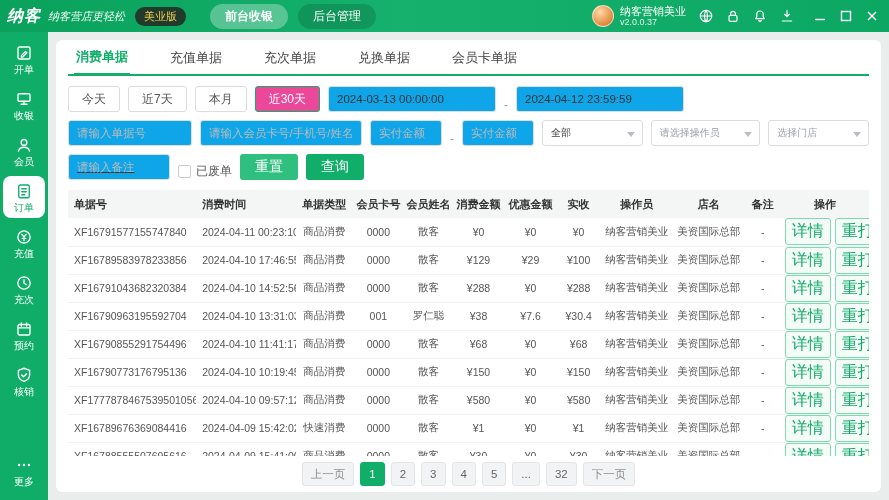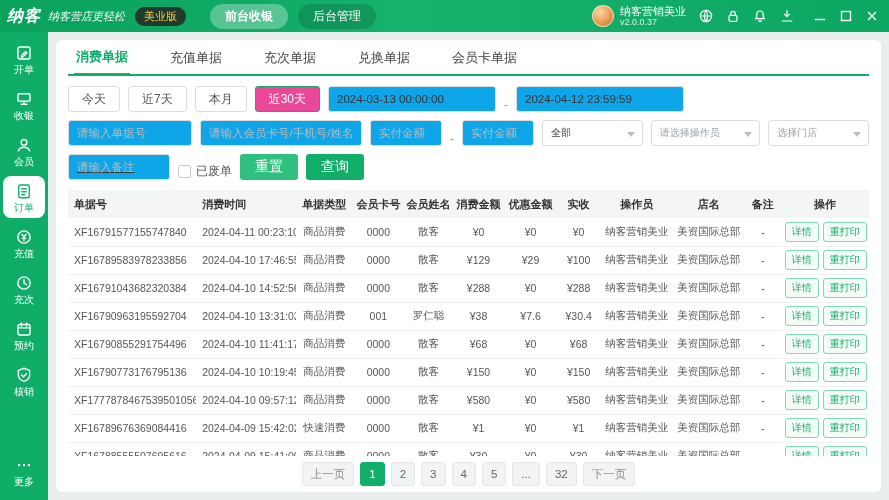--- a/index.html
+++ b/index.html
@@ -62,21 +62,21 @@
   .btn-solid { height:26px; padding:0 15px; border:none; border-radius:3px; color:#fff; font-size:14px; cursor:pointer; font-family:inherit; }
   .btn-reset { background:#2fbf7f; }
   .btn-query { background:#10ae69; }
 
   
   .table-wrap { flex:1; overflow:hidden; }
   table { width:100%; border-collapse:collapse; table-layout:fixed; }
   th { background:#f4f6f5; height:28px; font-size:11px; font-weight:bold; color:#333; text-align:center; white-space:nowrap; overflow:hidden; }
   td { height:28px; font-size:10.5px; color:#555; text-align:center; border-bottom:1px solid #f0f1f1; white-space:nowrap; overflow:hidden; padding:0 2px; }
   th.ta-l, td.ta-l { text-align:left; padding-left:6px; }
-  .op-btn { display:inline-block; padding:2px 6px; border:1px solid #7fd9b2; color:#12a968; background:#f4fcf8; border-radius:3px; font-size:10px; margin:0 2px; cursor:pointer; font-family:inherit; }
+  .op-btn { display:inline-block; padding:2px 6px; border:1px solid #7fd9b2; color:#12a968; background:#f4fcf8; border-radius:3px; font-size:16px; margin:0 2px; cursor:pointer; font-family:inherit; }
 
   
   .pagination { flex:0 0 36px; display:flex; align-items:center; justify-content:center; gap:6px; }
   .pg-item { min-width:24px; height:24px; padding:0 8px; display:inline-flex; align-items:center; justify-content:center; background:#f2f3f4; border:1px solid #e3e5e6; border-radius:3px; color:#666; font-size:11.5px; cursor:pointer; }
   .pg-item.active { background:#10ae69; border-color:#10ae69; color:#fff; }
   .pg-item.nav-pg { color:#8a9096; }
 </style>
 </head>
 <body>
 

